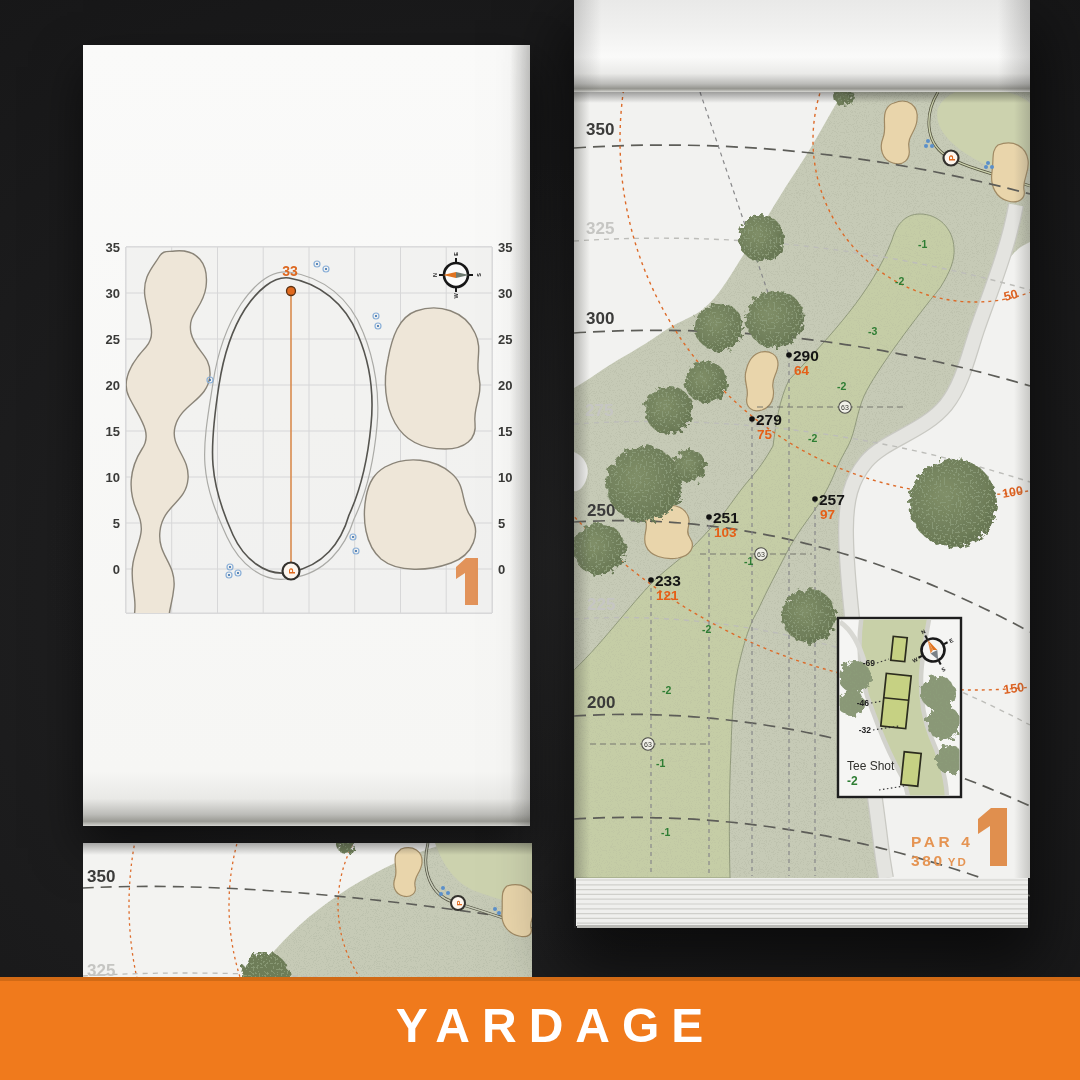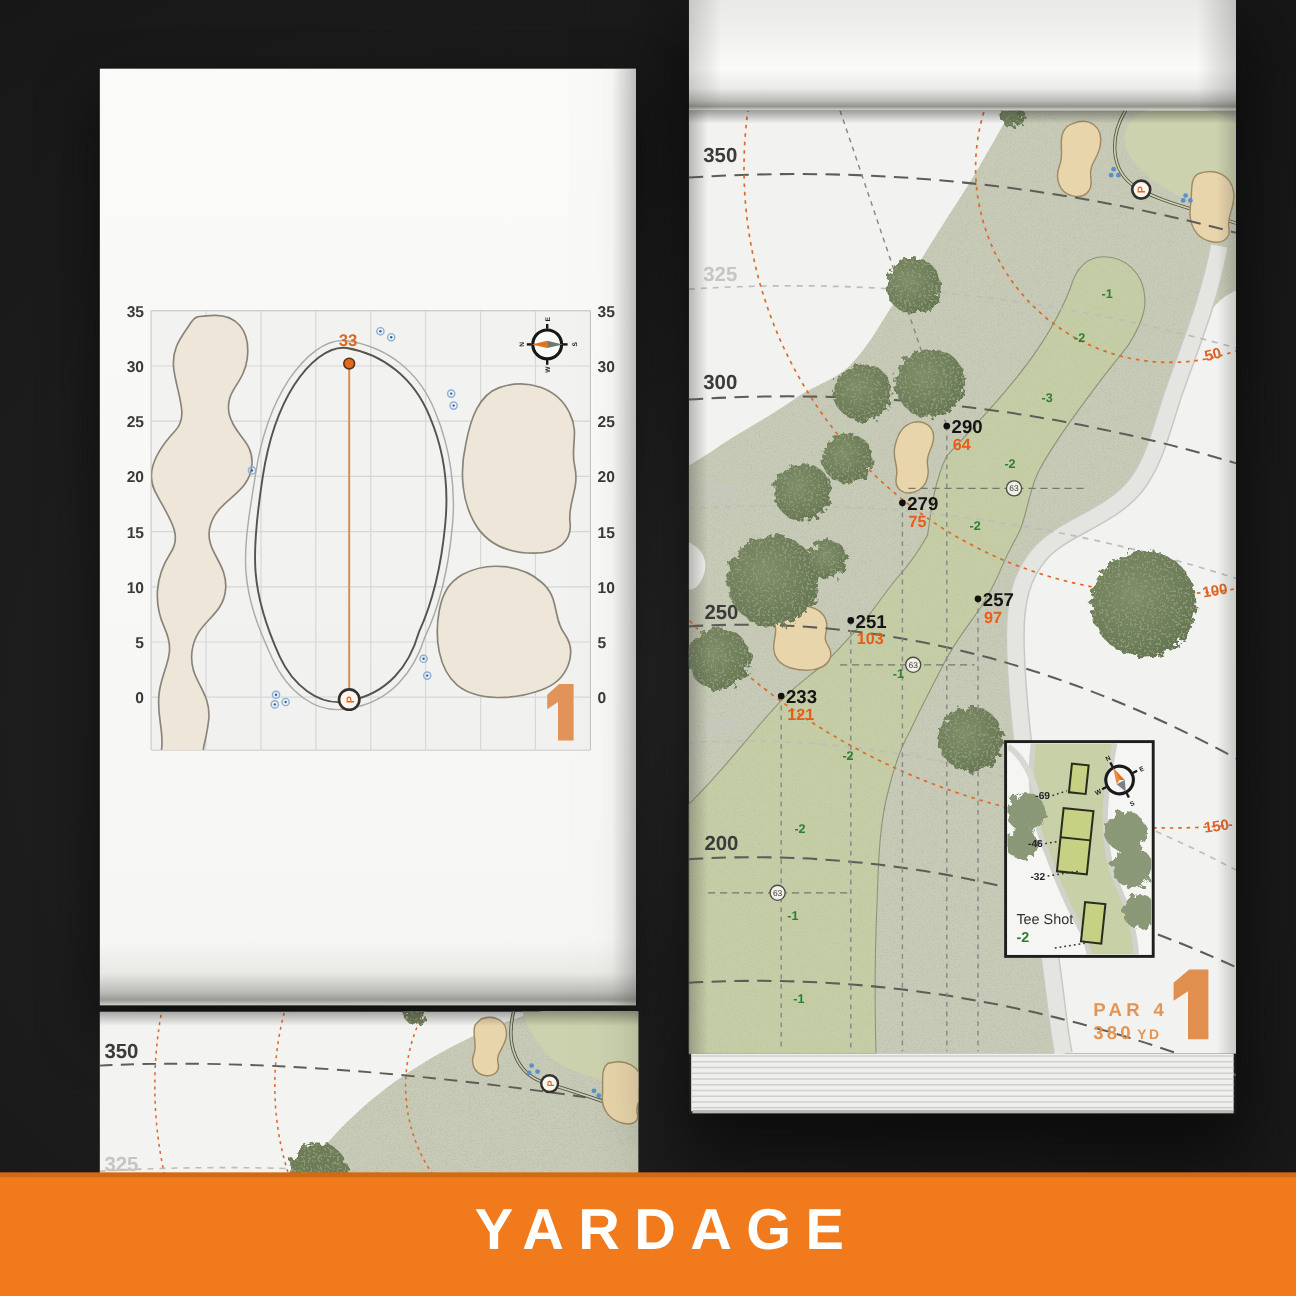--- a/index.html
+++ b/index.html
@@ -39,21 +39,21 @@
       <feComposite operator="in" in2="SourceGraphic"></feComposite>
     </filter>
     <radialGradient id="treeG" cx="0.4" cy="0.4" r="0.75">
       <stop offset="0" stop-color="#808f68"></stop>
       <stop offset="0.7" stop-color="#6d7c58"></stop>
       <stop offset="1" stop-color="#5f6e4c"></stop>
     </radialGradient>
   </defs>
 </svg>
 
-<div class="abs" id="lp1" style="left:83px;top:57px;width:447px;height:781px;box-shadow:0 22px 45px rgba(0,0,0,.55);">
+<div class="abs" id="lp1" style="left:83px;top:45px;width:447px;height:781px;box-shadow:0 22px 45px rgba(0,0,0,.55);">
 <svg width="447" height="781" viewBox="0 0 447 781">
   <defs>
     <linearGradient id="lp1paper" x1="0" y1="0" x2="0" y2="1">
       <stop offset="0" stop-color="#fafaf9"></stop>
       <stop offset="0.93" stop-color="#f6f6f4"></stop>
       <stop offset="0.965" stop-color="#e9e9e6"></stop>
       <stop offset="0.985" stop-color="#bdbdb9"></stop>
       <stop offset="0.994" stop-color="#9b9b95"></stop>
       <stop offset="1" stop-color="#d4d4d0"></stop>
     </linearGradient>

